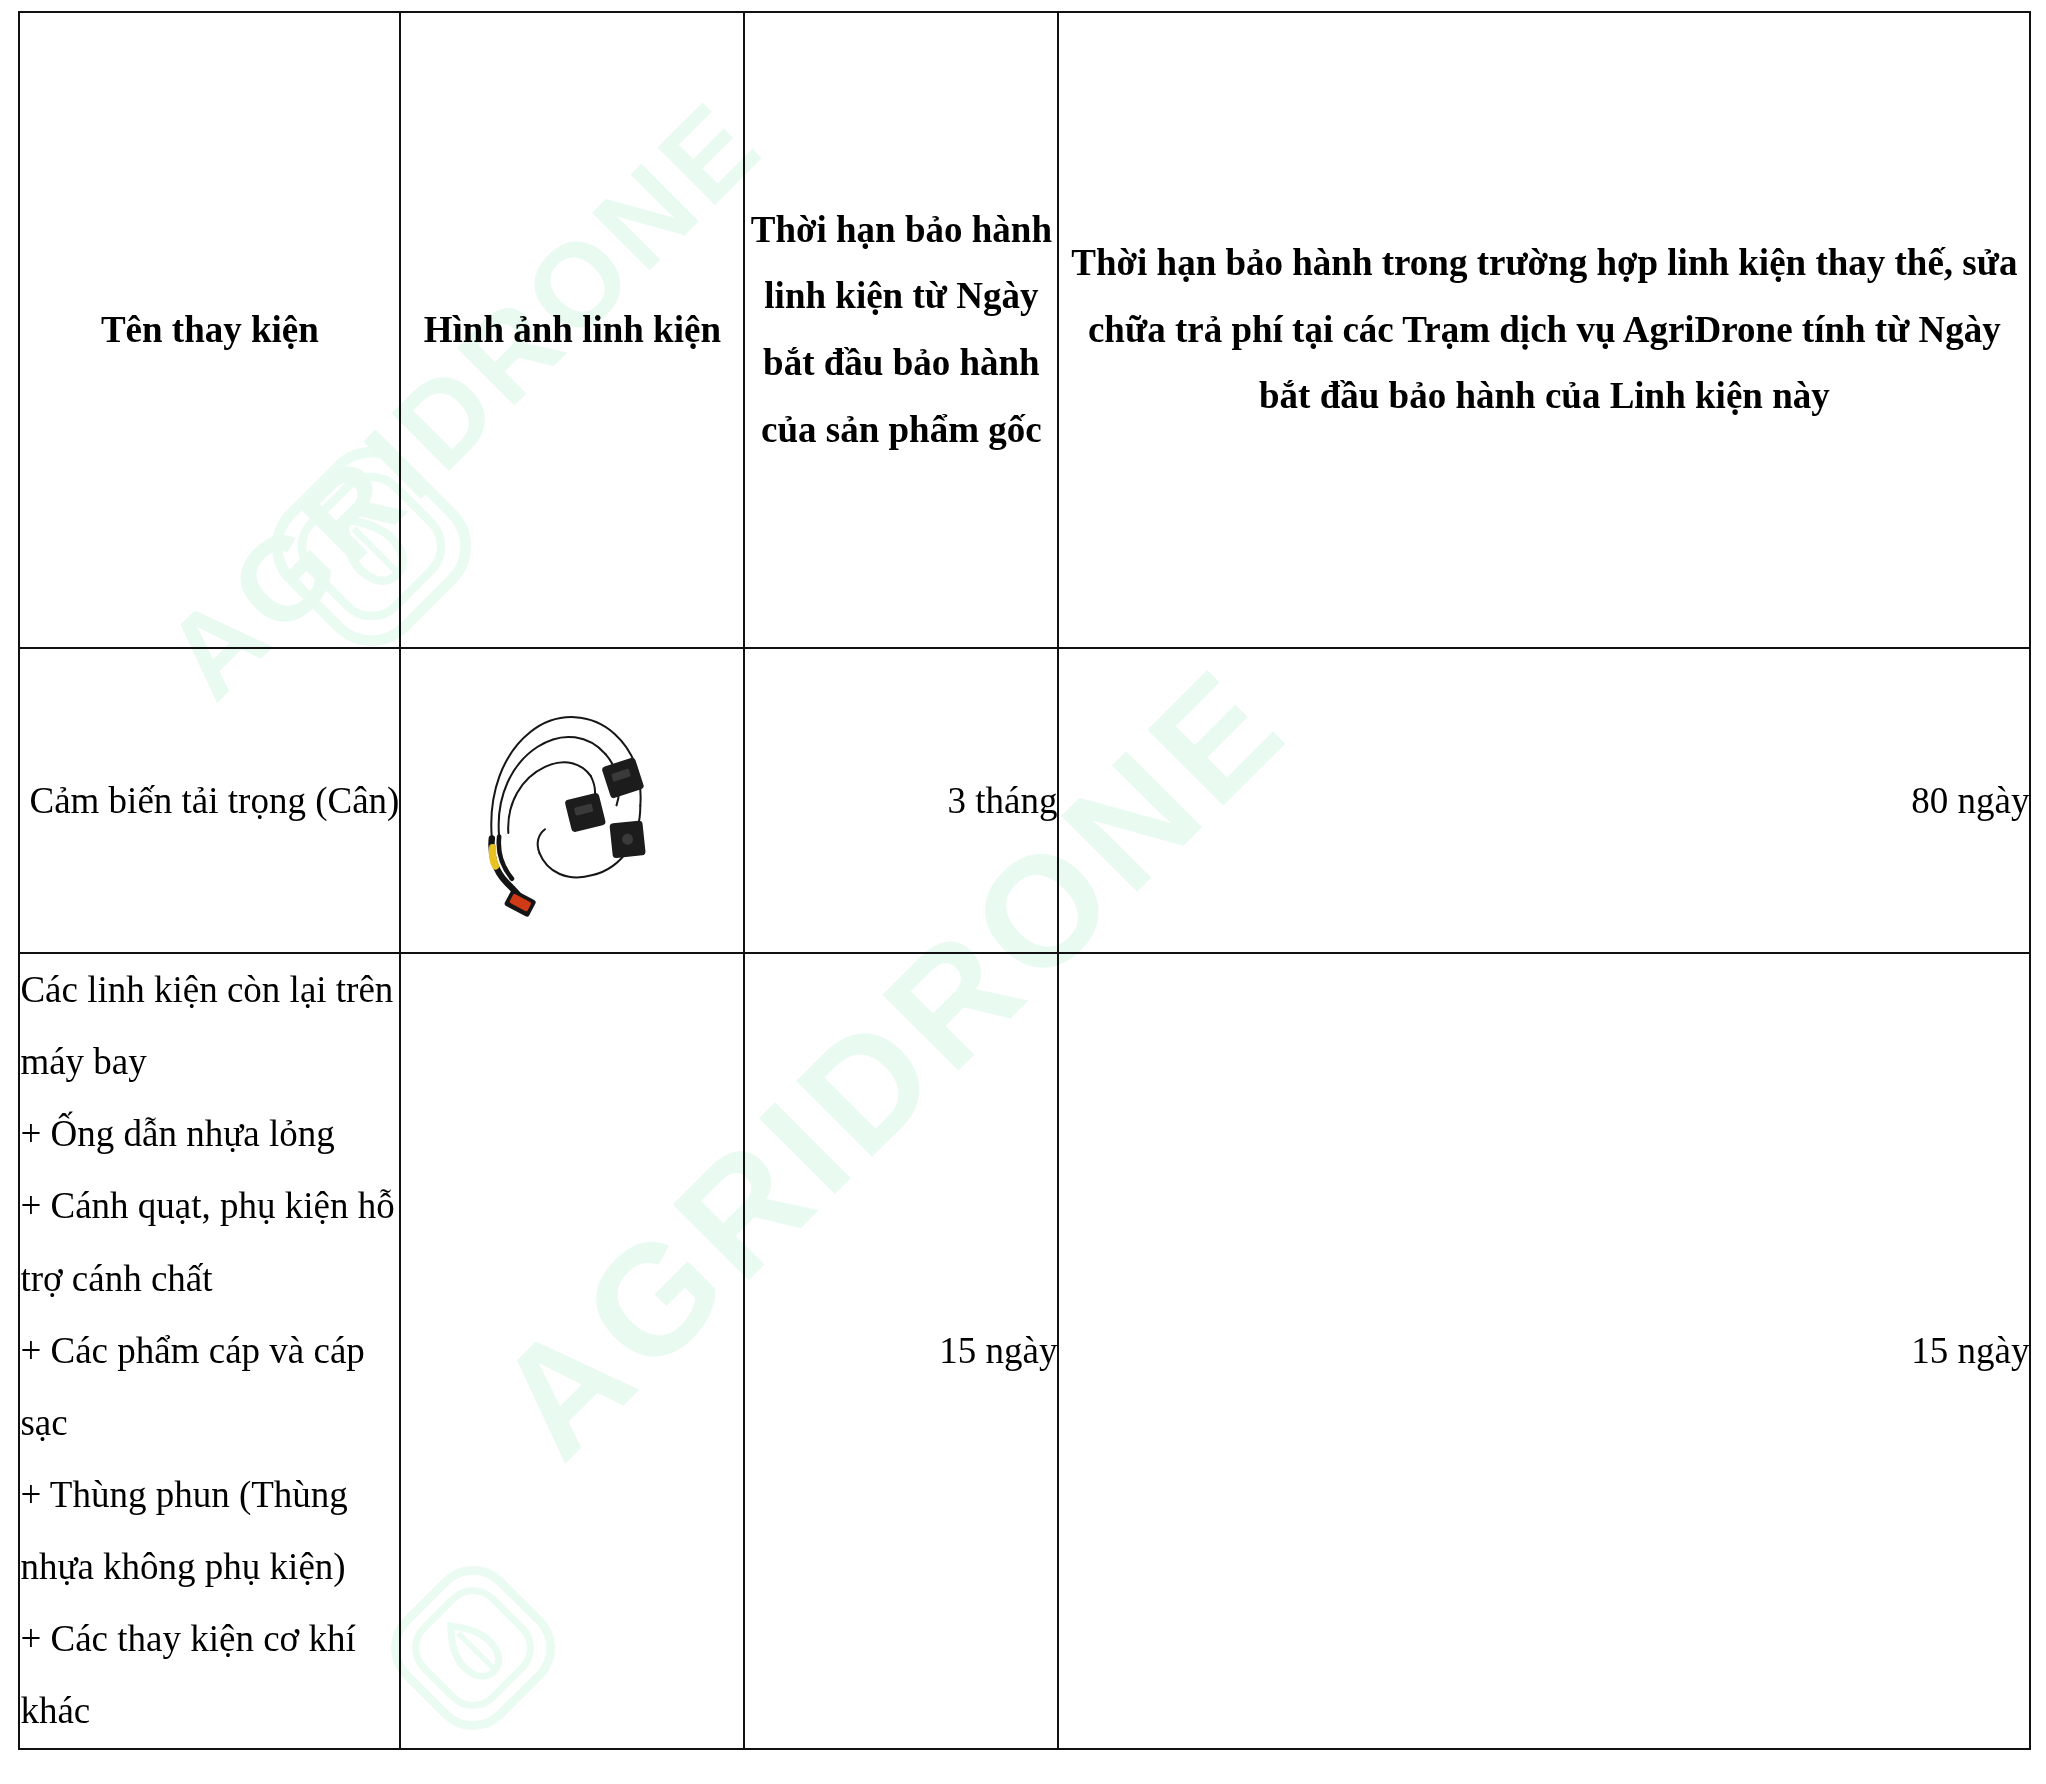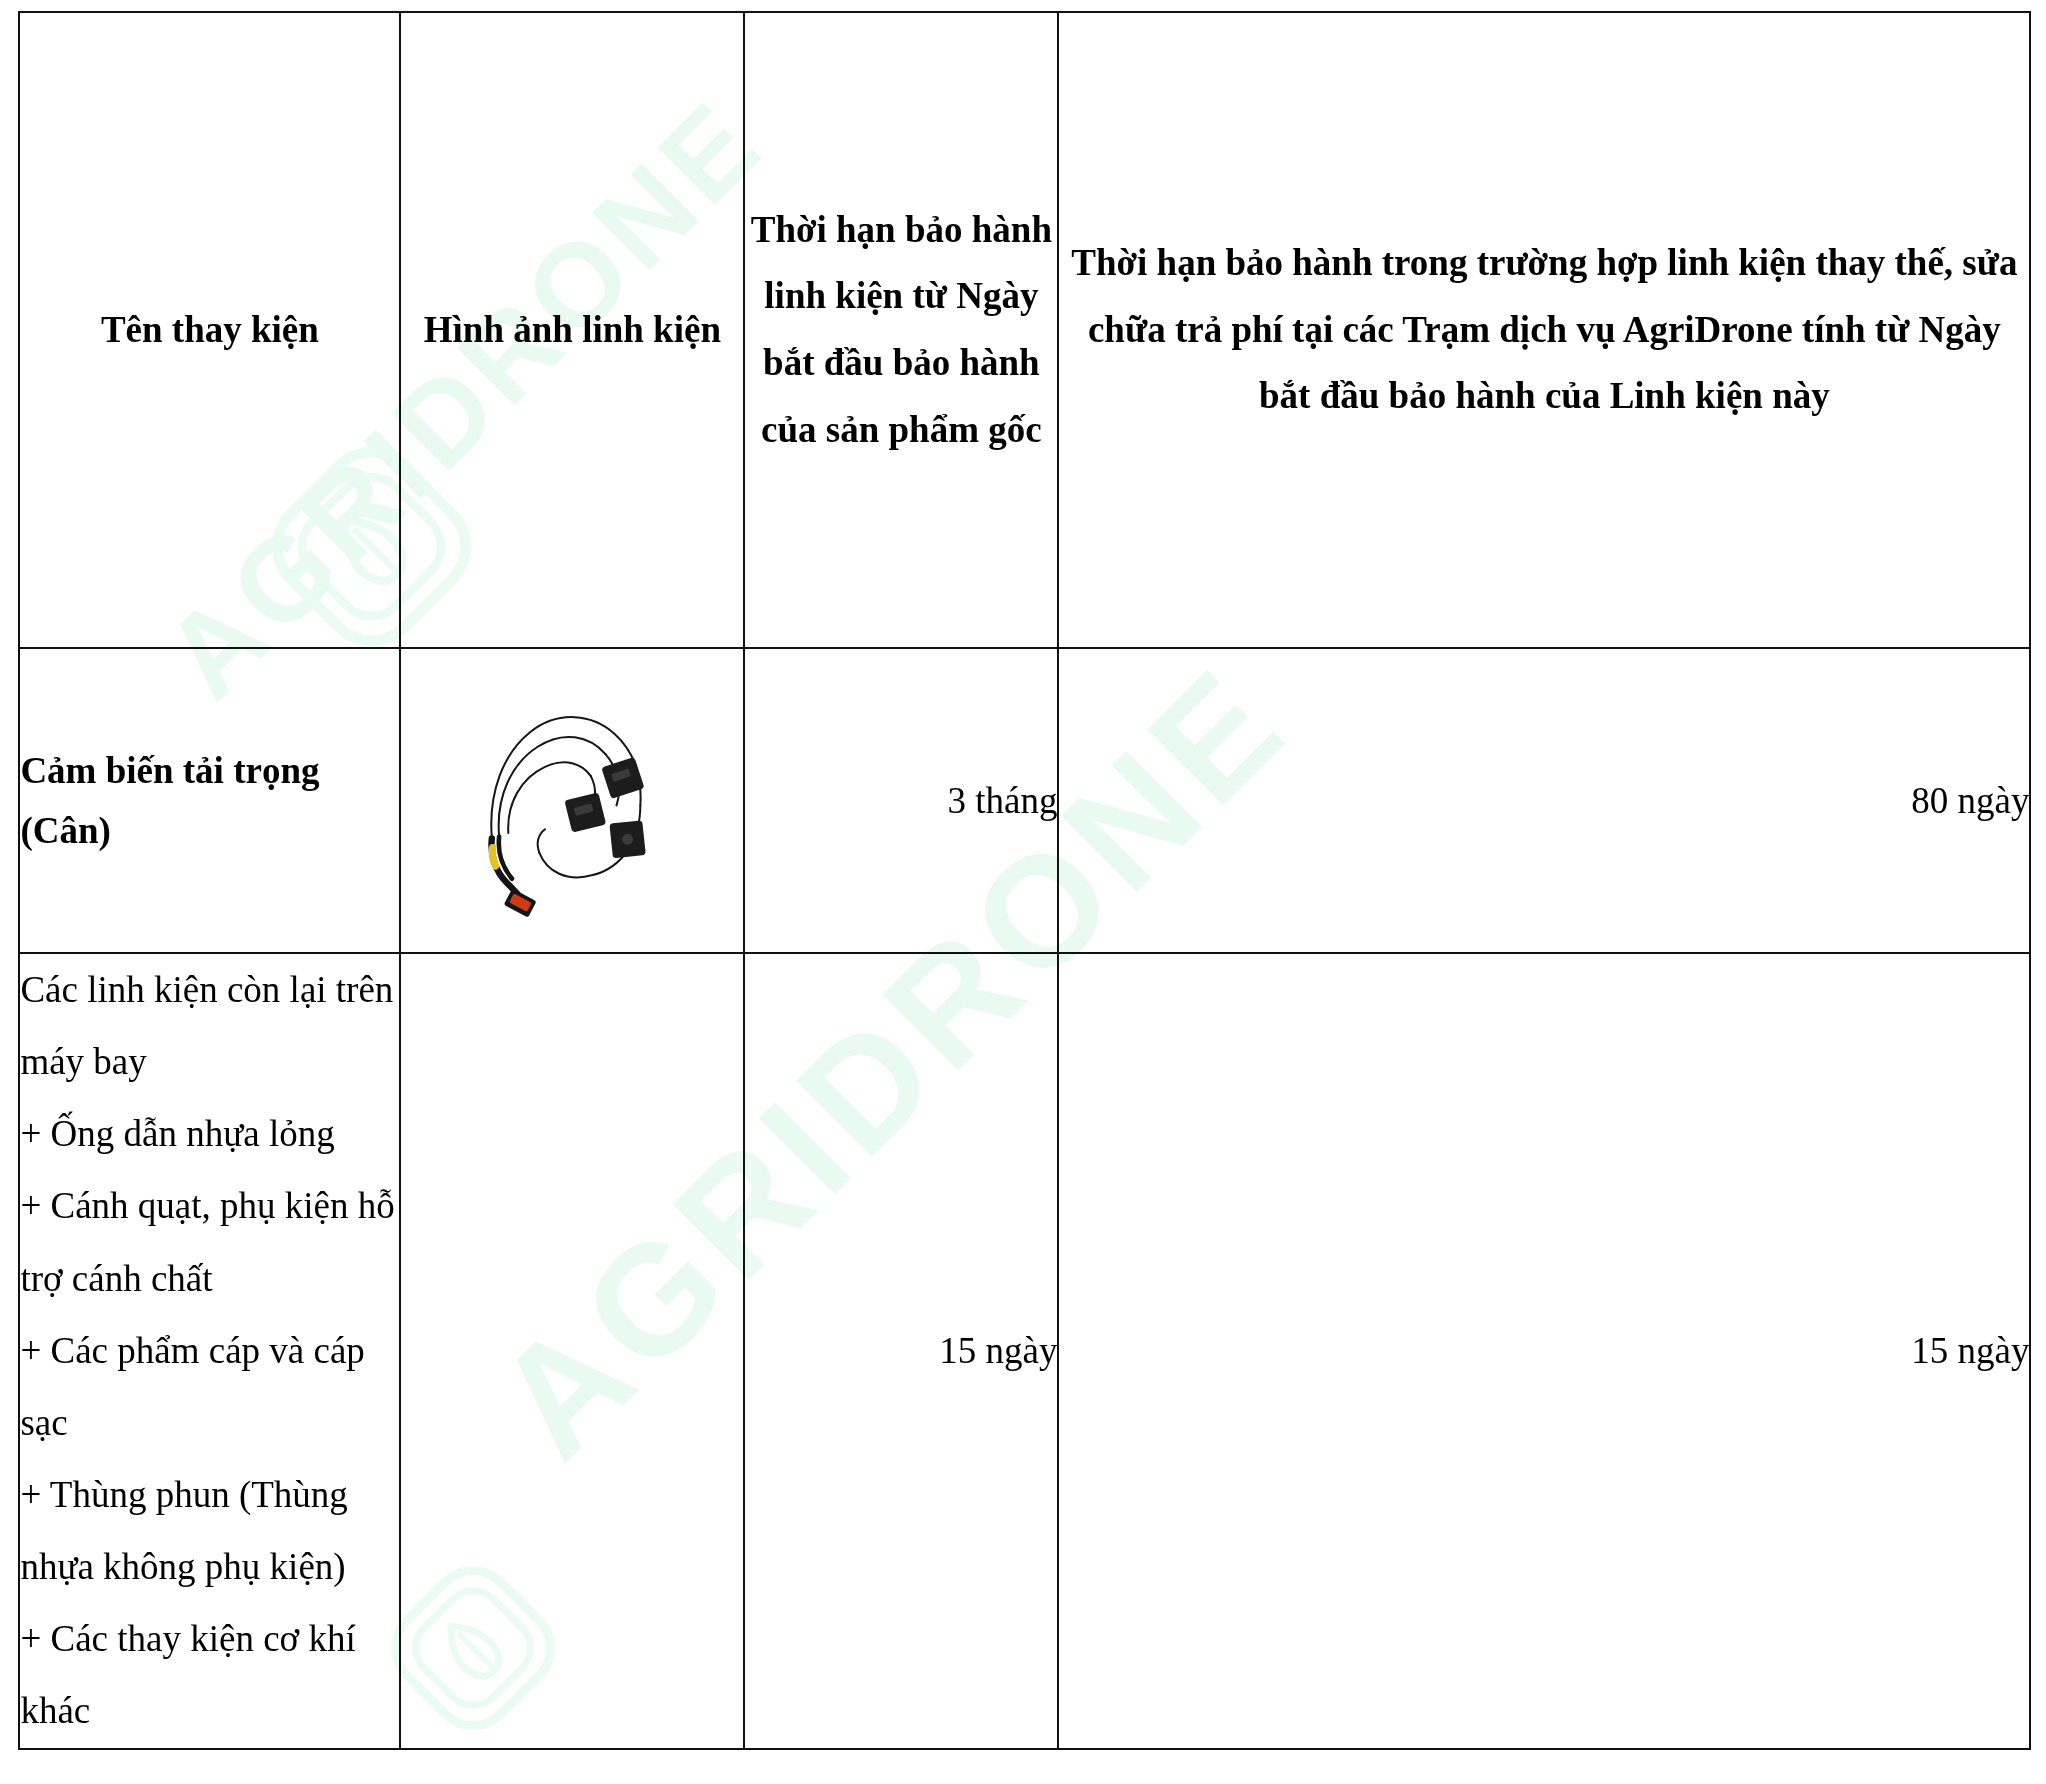--- a/index.html
+++ b/index.html
@@ -85,25 +85,24 @@
   .hdr-wide { padding: 9.2px 51px; }
 
   
   .cell-center {
     text-align: right;
     font-size: 37px;
     line-height: 1.6;
     padding: 9.2px 13px;
   }
   .cell-name-center {
-    text-align: left;
+    text-align: right;
     font-size: 37px;
     line-height: 1.6;
     padding: 9.2px 13px;
-    font-weight: bold;
   }
   .cell-list {
     text-align: left;
     font-size: 37px;
     line-height: 1.95;
     padding: 14.7px 9.2px 14.7px 14.7px;
     vertical-align: top;
   }
   .cell-list .li { white-space: normal; }
   .row-sensor td { height: 303px; }

